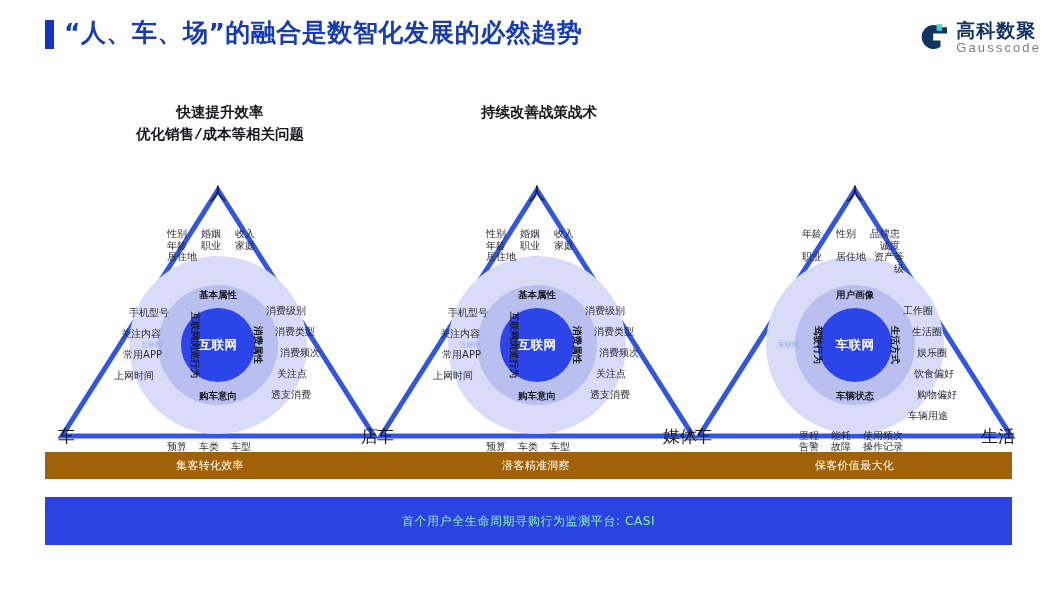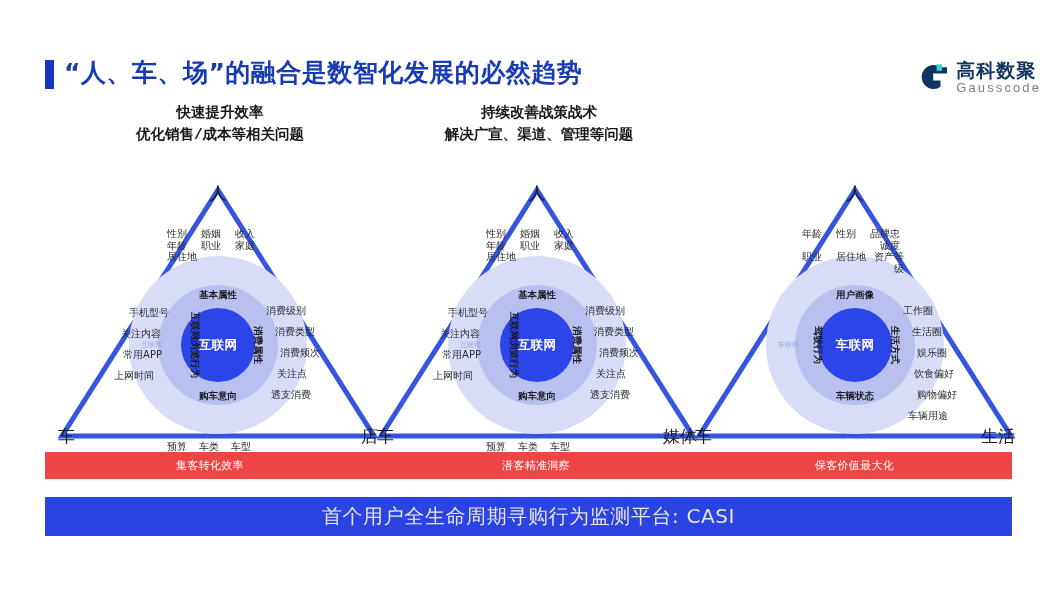--- a/index.html
+++ b/index.html
@@ -5,21 +5,21 @@
   * { box-sizing: border-box; margin: 0; padding: 0; }
   html, body {
     width: 1057px; height: 589px;
     background: #ffffff;
     font-family: "Liberation Sans", "DejaVu Sans", sans-serif;
     overflow: hidden;
   }
   #slide { position: relative; width: 1057px; height: 589px; background: #ffffff; }
 
   
-  #header { position: absolute; left: 0; top: 0; width: 1057px; height: 68px; margin-top: 40px; }
+  #header { position: absolute; left: 0; top: 0; width: 1057px; height: 68px; }
   #title-bullet {
     position: absolute; left: 45px; top: 20px;
     width: 9px; height: 29px; background: #1434c4;
   }
   #page-title {
     position: absolute; left: 64px; top: 16px;
     font-size: 25px; font-weight: bold; color: #173ab5;
     letter-spacing: 0.5px; white-space: nowrap;
     font-family: "DejaVu Sans", "Liberation Sans", sans-serif;
   }
@@ -131,34 +131,34 @@
   .out-right .r0 { margin-left: -5px; }
   .out-right .r1 { margin-left: 4px; }
   .out-right .r2 { margin-left: 9px; }
   .out-right .r3 { margin-left: 6px; }
   .out-right .r4 { margin-left: 0px; }
   .wrap2 { display: inline-block; max-width: 30px; white-space: normal; text-align: right; vertical-align: top; }
 
   
   .pill {
     position: absolute; top: 452px; height: 27px;
-    background: #ef4444; color: #ffffff;
+    background: #a16207; color: #ffffff;
     display: flex; align-items: center; justify-content: center;
     font-size: 11px; letter-spacing: 0.3px;
     font-family: Liberation Sans, sans-serif;
   }
   #pill-0 { left: 45px;  width: 330px; }
   #pill-1 { left: 371px; width: 330px; }
   #pill-2 { left: 697px; width: 315px; }
 
   #banner {
-    position: absolute; left: 45px; top: 497px; width: 967px; height: 39px;
-    background: #2b43e0; color: #e5e5e5;
+    position: absolute; left: 45px; top: 497px; width: 967px; height: 48px;
+    background: #2b43e0; color: #86efac;
     display: flex; align-items: center; justify-content: center;
-    font-size: 20px; letter-spacing: 0.6px;
+    font-size: 12px; letter-spacing: 0.6px;
     font-family: "DejaVu Sans", "Liberation Sans", sans-serif;
   }
 </style>
 </head>
 <body>
 
 <div id="slide">
 
   <div id="header">
     <div id="title-bullet"></div>
@@ -177,21 +177,20 @@
       </div>
     </div>
   </div>
 
   <div class="col-head" id="head-0">
     <span>快速提升效率</span>
     <span class="l2">优化销售/成本等相关问题</span>
   </div>
   <div class="col-head" id="head-1">
     <span>持续改善战策战术</span>
-    <span class="l2">解决广宣、渠道、管理等问题</span>
   </div>
 
   <div class="tri-block" id="tri-0">
     <svg class="tri-svg" width="332" height="280">
       <polygon points="166,22 322,268 10,268" fill="none" stroke="#3355e0" stroke-width="5"></polygon>
     </svg>
     <span class="corner apex">人</span>
     <span class="corner bl">车</span>
     <span class="corner br">店</span>
 
@@ -304,20 +303,25 @@
       <span class="mid-label mid-top">用户画像</span>
       <span class="mid-label mid-bottom">车辆状态</span>
       <span class="mid-label mid-left">驾驶行为</span>
       <span class="mid-label mid-right">生活方式</span>
 
       <div class="out-group out-top">
         <span class="row"><span class="cell">年龄</span><span class="cell">性别</span><span class="cell wrap2">品牌忠诚度</span></span>
         <span class="row"><span class="cell">职业</span><span class="cell">居住地</span><span class="cell wrap2">资产等级</span></span>
       </div>
 
+      <div class="out-group out-bottom">
+        <span class="row"><span class="cell">里程</span><span class="cell">能耗</span><span class="cell">使用频次</span></span>
+        <span class="row"><span class="cell">告警</span><span class="cell">故障</span><span class="cell">操作记录</span></span>
+        <span class="row"><span class="cell">电池状态</span></span>
+      </div>
 
 
       <div class="out-group out-right">
         <span class="row r0">工作圈</span>
         <span class="row r1">生活圈</span>
         <span class="row r2">娱乐圈</span>
         <span class="row r3">饮食偏好</span>
         <span class="row r2">购物偏好</span>
         <span class="row r4">车辆用途</span>
       </div>

